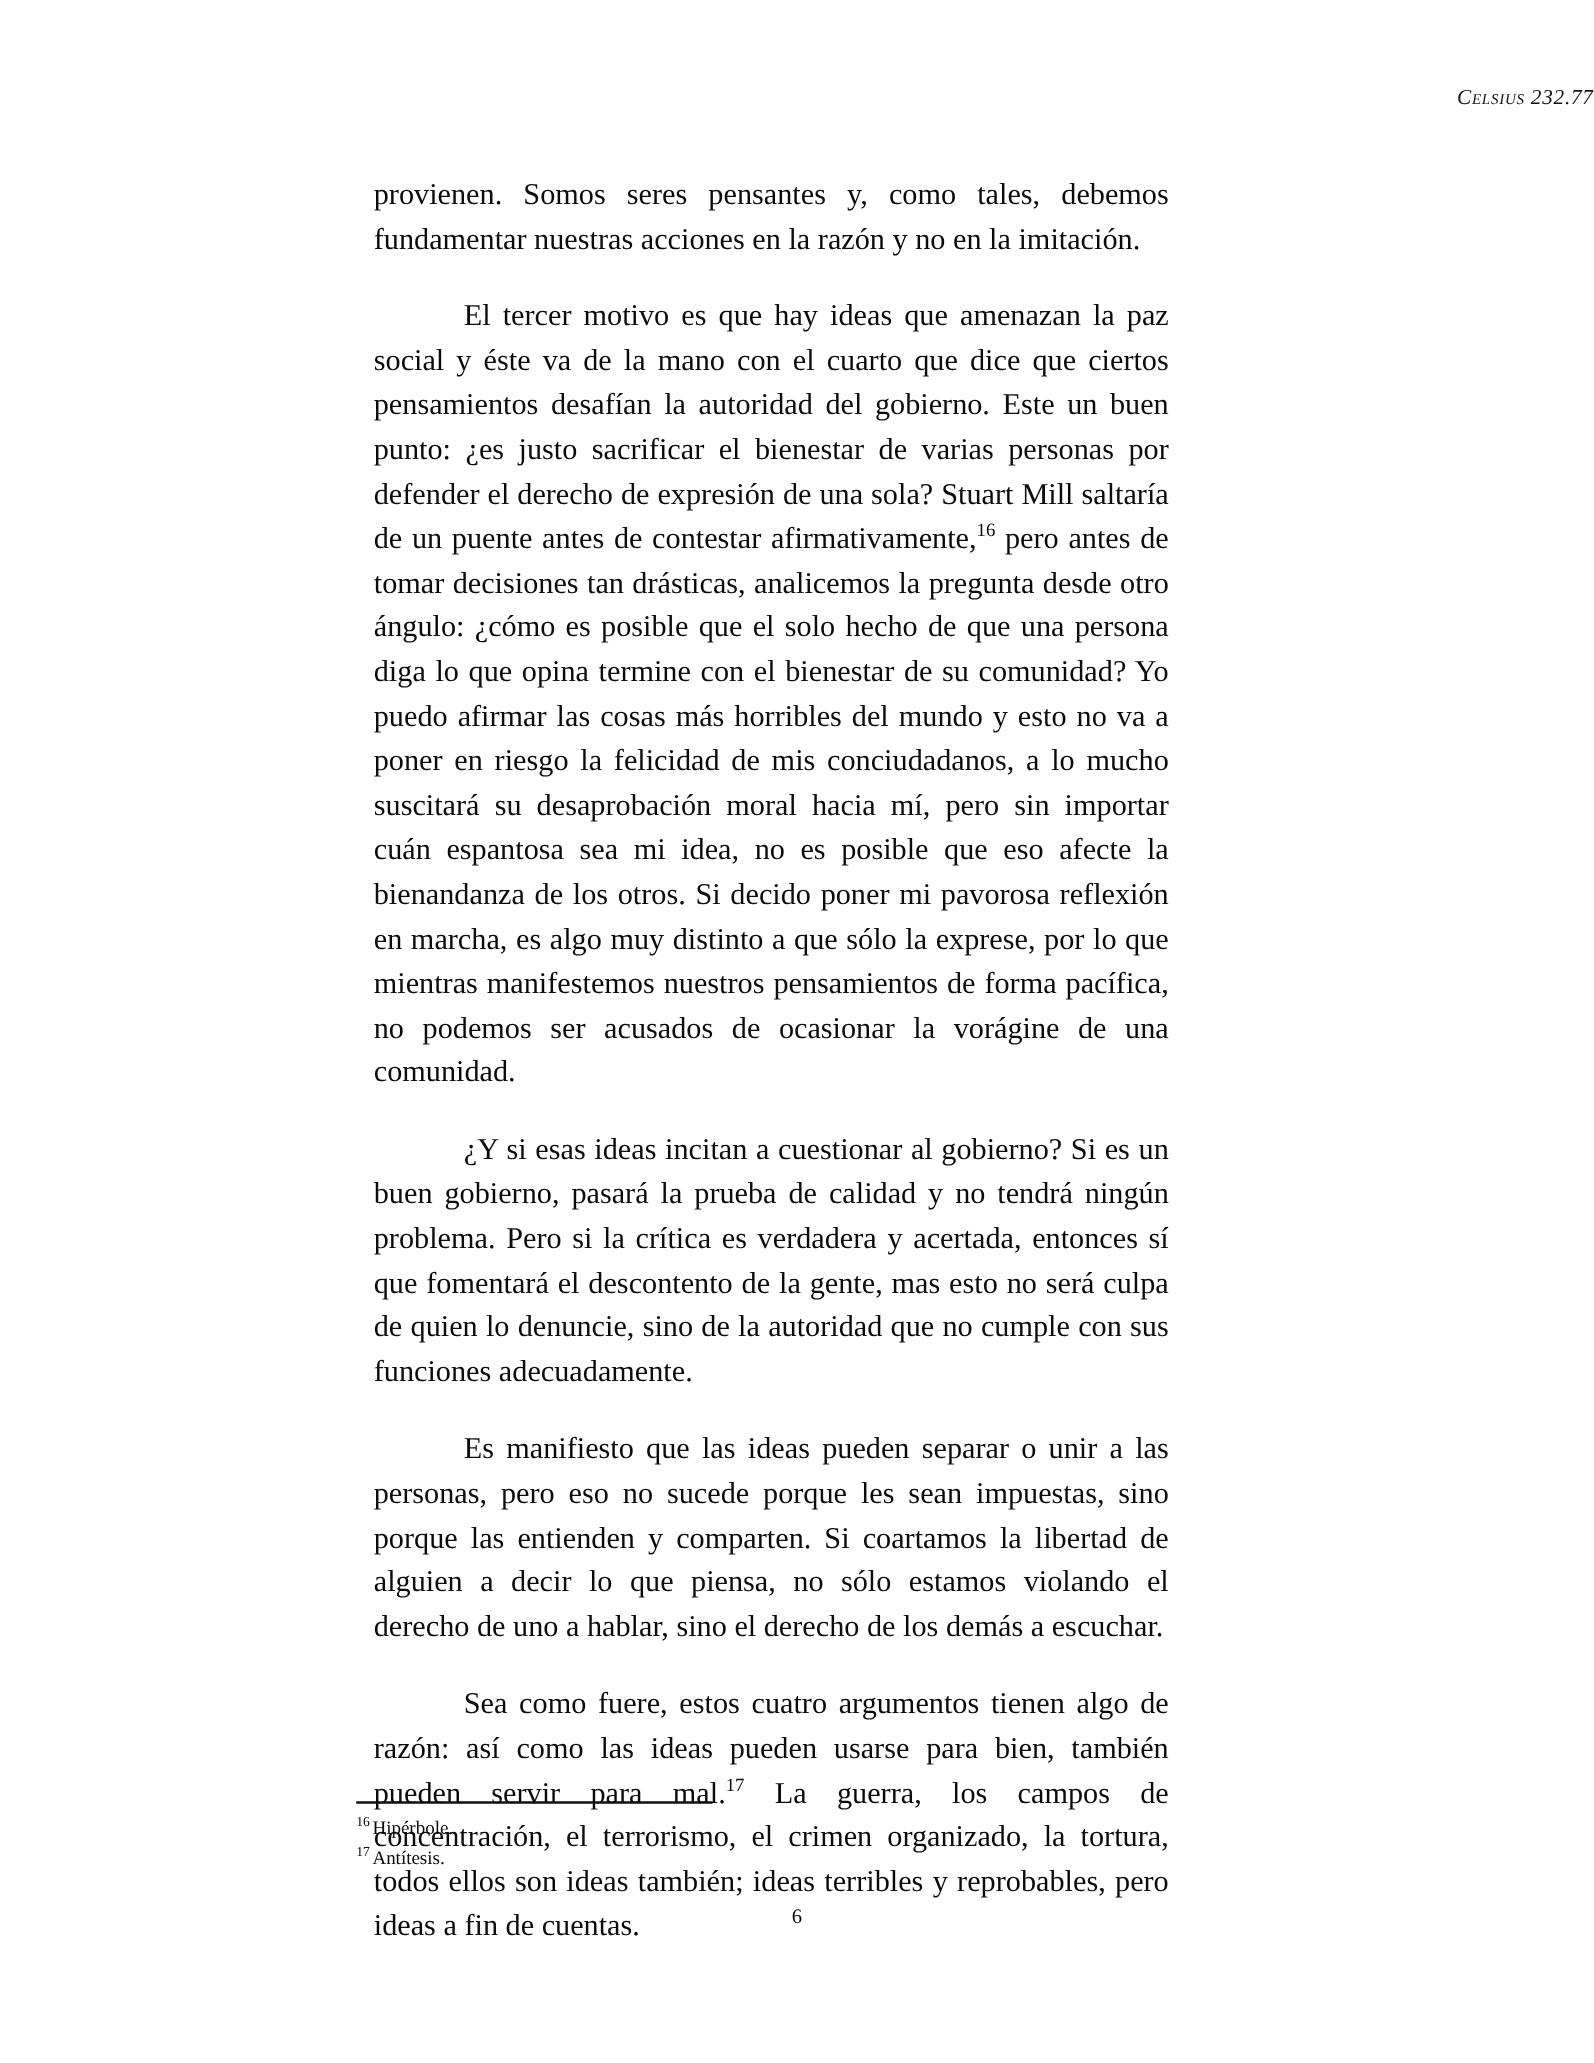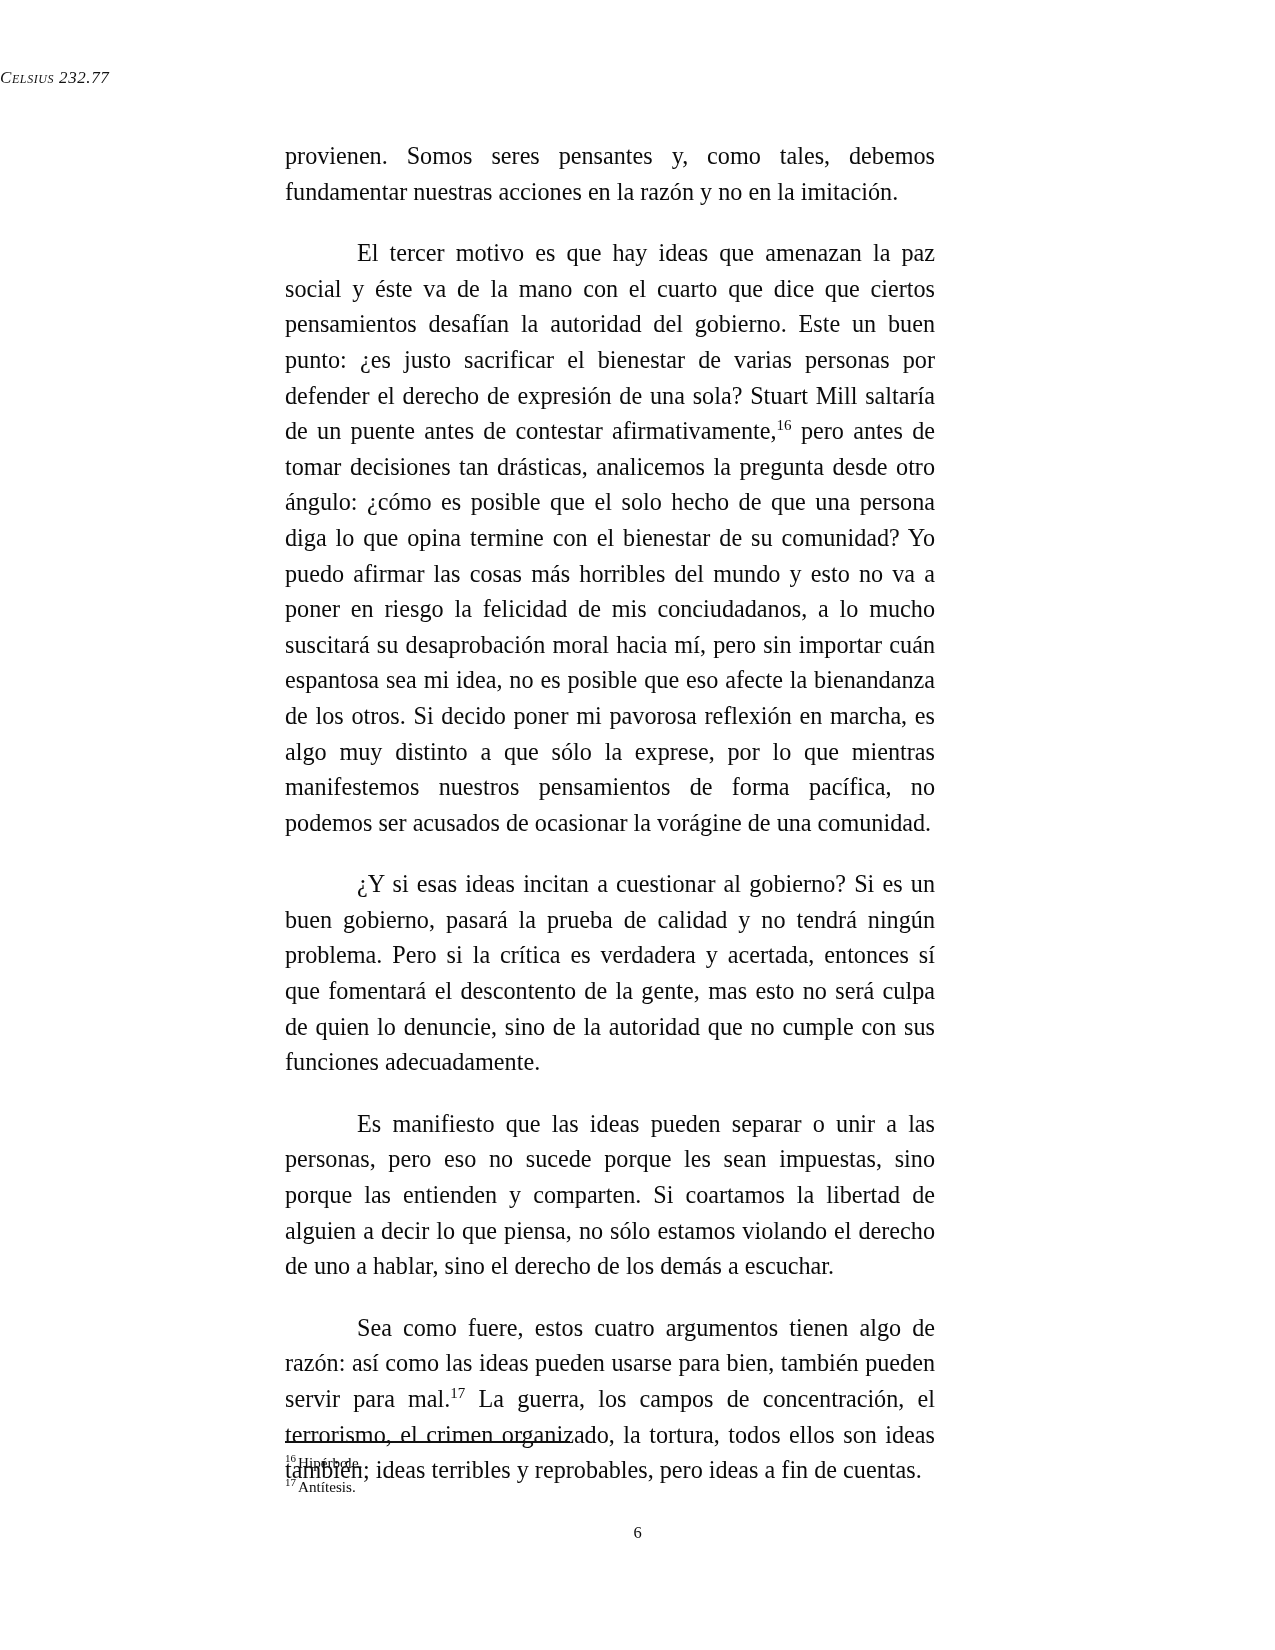--- a/index.html
+++ b/index.html
@@ -17,38 +17,38 @@
     font-family: "Liberation Serif", "DejaVu Serif", serif;
     color: #0b0b0b;
   }
 
   
   .running-head {
     position: absolute;
     top: 68px;
     left: 0;
     width: 1275px;
-    text-align: left;
+    text-align: right;
     font-size: 17px;
     font-style: italic;
     font-variant: small-caps;
     letter-spacing: 0.6px;
     color: #111111;
   }
 
   
   .textblock {
     position: absolute;
     left: 285px;
     top: 138px;
     width: 650px;
   }
 
   .para {
-    margin: 0 0 26px 0;
+    margin: 0 0 26px 14px;
     font-size: 24.2px;
     line-height: 35.6px;
     text-align: justify;
     text-justify: inter-word;
     hyphens: none;
     color: #0b0b0b;
   }
   .para.indent {
     text-indent: 72px;
   }

